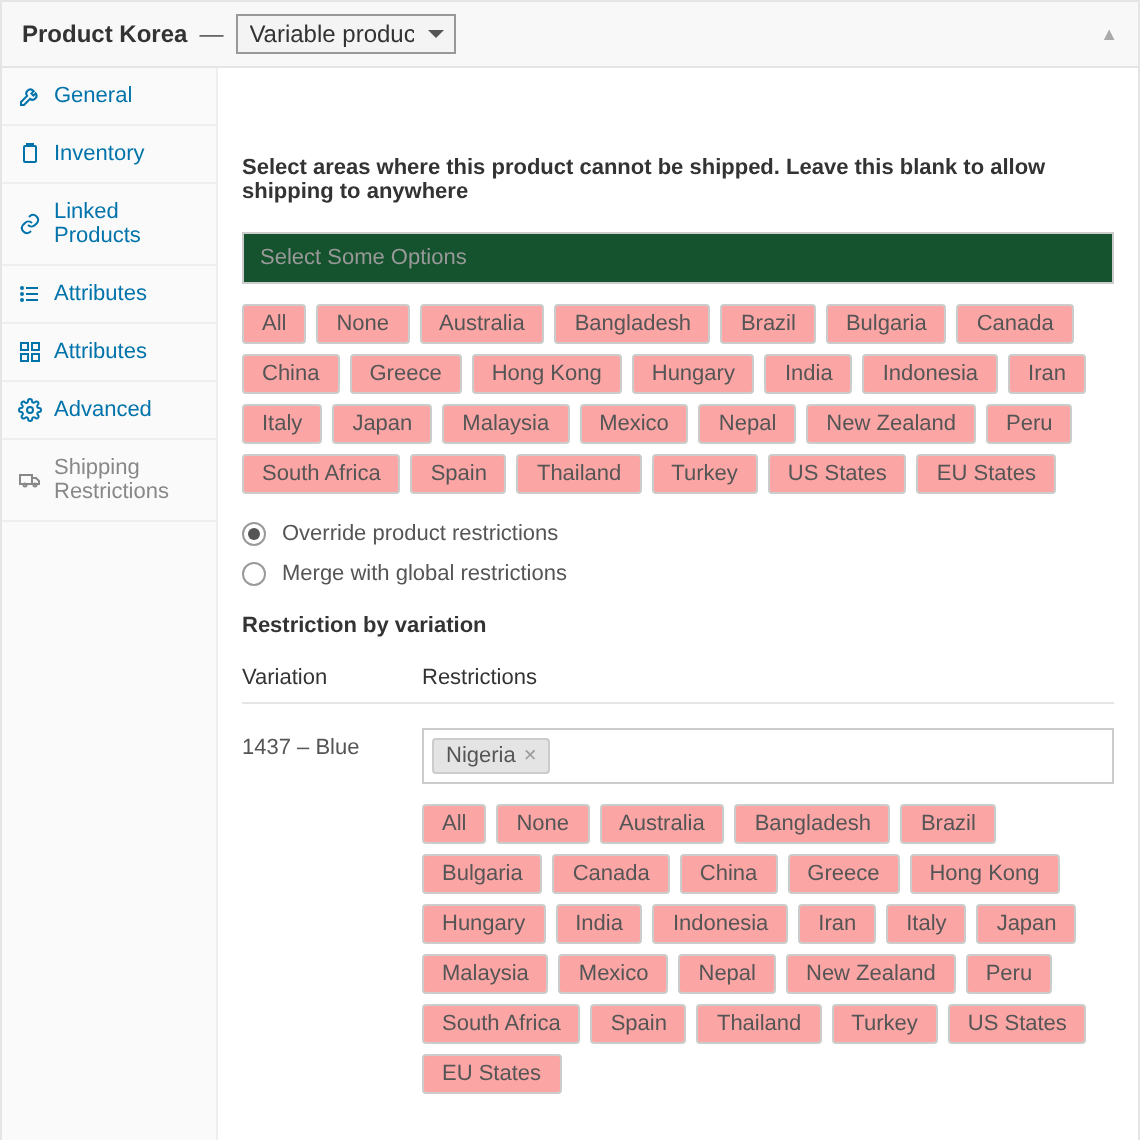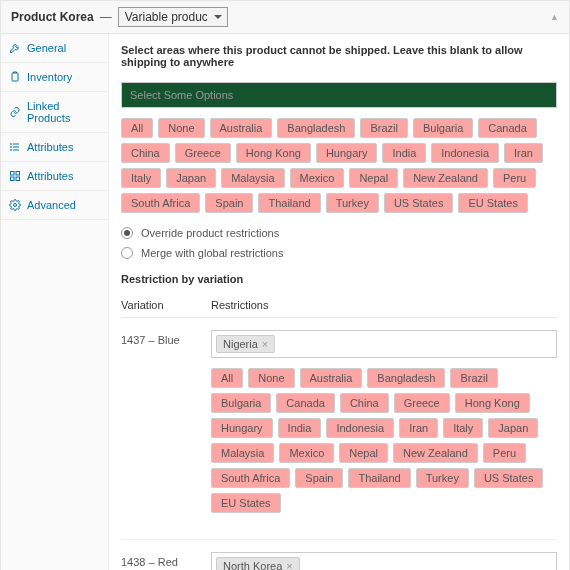--- a/index.html
+++ b/index.html
@@ -12,21 +12,21 @@
 .select-wrap select { font-size: 12px; padding: 2px 20px 2px 6px; border: 1px solid #999; background: #f4f4f4; color: #333; appearance: none; -webkit-appearance: none; height: 20px; width: 110px; }
 .select-wrap::after { content: ""; position: absolute; right: 6px; top: 8px; border-left: 4px solid transparent; border-right: 4px solid transparent; border-top: 4px solid #555; pointer-events: none; }
 .collapse { margin-left: auto; color: #aaa; font-size: 9px; cursor: pointer; }
 .body { display: flex; }
 .sidebar { width: 108px; background: #fafafa; border-right: 1px solid #eee; }
 .side-item { display: flex; align-items: center; padding: 8px 8px; border-bottom: 1px solid #eee; color: #0073aa; font-size: 11px; cursor: pointer; gap: 6px; }
 .side-item.dim { color: #888; }
 .side-item .ic { width: 12px; height: 12px; display: inline-flex; align-items: center; justify-content: center; color: #888; }
 .side-item.sel .ic, .side-item .ic.blue { color: #0073aa; }
 .main { flex: 1; padding: 10px 12px 16px; background: #fff; }
-.intro { font-size: 11px; color: #333; font-weight: 600; margin-bottom: 14px; }
+.intro { font-size: 11px; color: #333; font-weight: 600; margin-bottom: 14px; margin-top: 34px; }
 .multiselect { border: 1px solid #ccc; background: #14532d; padding: 6px 8px; color: #999; font-size: 11px; margin-bottom: 10px; cursor: text; }
 .chips { display: flex; flex-wrap: wrap; gap: 5px; margin-bottom: 14px; }
 .chip { border: 1px solid #ccc; background: #fca5a5; padding: 3px 9px; font-size: 11px; color: #555; border-radius: 2px; cursor: pointer; }
 .radio-row { display: flex; align-items: center; gap: 8px; margin: 8px 0; color: #555; font-size: 11px; }
 .radio { width: 12px; height: 12px; border: 1px solid #999; border-radius: 50%; display: inline-flex; align-items: center; justify-content: center; background: #fff; }
 .radio.checked::after { content: ""; width: 6px; height: 6px; background: #555; border-radius: 50%; }
 .sect-title { font-weight: 600; font-size: 11px; margin: 14px 0 8px; color: #333; }
 .tbl { width: 100%; }
 .tbl-head { display: flex; border-bottom: 1px solid #e5e5e5; padding: 6px 0; font-size: 11px; color: #333; }
 .col-var { width: 90px; }
@@ -106,20 +106,31 @@
         <span>Attributes</span>
       </div>
       <div class="side-item">
         <span class="ic blue">
             <svg width="12" height="12" viewBox="0 0 24 24" fill="none" stroke="currentColor" stroke-width="2">
               <circle cx="12" cy="12" r="3"></circle>
               <path d="M19.4 15a1.7 1.7 0 0 0 .3 1.8l.1.1a2 2 0 1 1-2.8 2.8l-.1-.1a1.7 1.7 0 0 0-1.8-.3 1.7 1.7 0 0 0-1 1.5V21a2 2 0 0 1-4 0v-.1a1.7 1.7 0 0 0-1-1.5 1.7 1.7 0 0 0-1.8.3l-.1.1a2 2 0 1 1-2.8-2.8l.1-.1a1.7 1.7 0 0 0 .3-1.8 1.7 1.7 0 0 0-1.5-1H3a2 2 0 0 1 0-4h.1a1.7 1.7 0 0 0 1.5-1 1.7 1.7 0 0 0-.3-1.8l-.1-.1a2 2 0 1 1 2.8-2.8l.1.1a1.7 1.7 0 0 0 1.8.3H9a1.7 1.7 0 0 0 1-1.5V3a2 2 0 0 1 4 0v.1a1.7 1.7 0 0 0 1 1.5 1.7 1.7 0 0 0 1.8-.3l.1-.1a2 2 0 1 1 2.8 2.8l-.1.1a1.7 1.7 0 0 0-.3 1.8V9c.3.6.9 1 1.5 1H21a2 2 0 0 1 0 4h-.1a1.7 1.7 0 0 0-1.5 1z"></path>
             </svg>
           </span>
         <span>Advanced</span>
+      </div>
+      <div class="side-item dim">
+        <span class="ic">
+            <svg width="12" height="12" viewBox="0 0 24 24" fill="none" stroke="currentColor" stroke-width="2">
+              <rect x="2" y="7" width="12" height="9"></rect>
+              <path d="M14 10h4l3 3v3h-7"></path>
+              <circle cx="7" cy="17" r="1.5"></circle>
+              <circle cx="17" cy="17" r="1.5"></circle>
+            </svg>
+          </span>
+        <span>Shipping Restrictions</span>
       </div>
     </div>
 
     <div class="main">
       <div class="intro">Select areas where this product cannot be shipped. Leave this blank to allow shipping to anywhere</div>
 
       <div class="multiselect">Select Some Options</div>
 
       <div class="chips" id="global-chips">
           <span class="chip">All</span>

